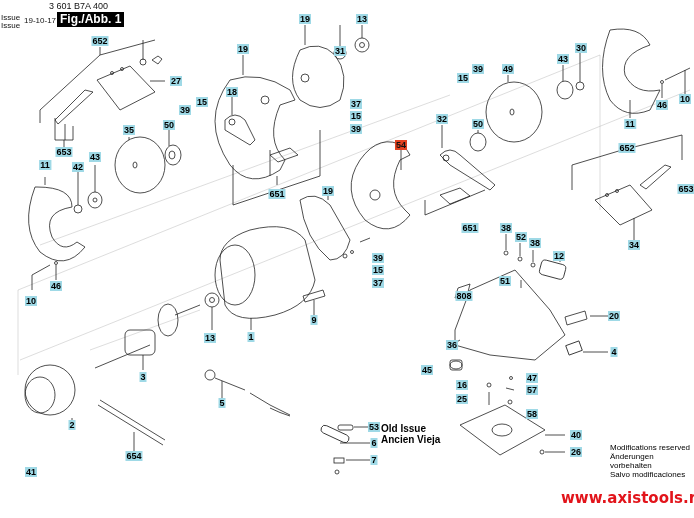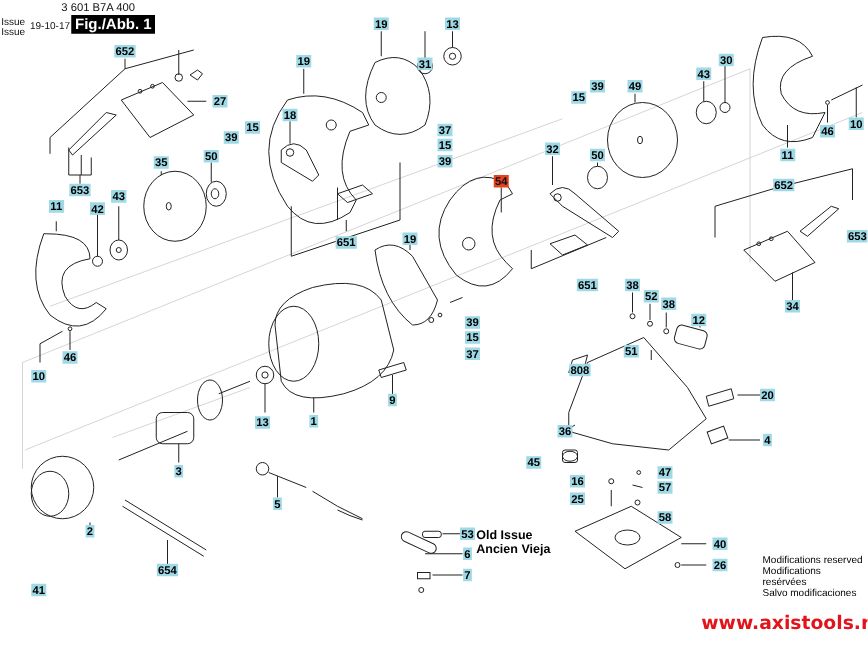--- a/index.html
+++ b/index.html
@@ -394,17 +394,17 @@
     <div class="callout" style="left: 31px; top: 472px;">41</div>
   </div>
 
 <div class="old-note">
   <div>Old Issue</div>
   <div>Ancien Vieja</div>
 </div>
 
 <div class="mods">
   <div>Modifications reserved</div>
-  <div>Modifications resérvées</div>
+  <div>Änderungen vorbehalten</div>
   <div>Salvo modificaciones</div>
 </div>
 
 <div class="site">www.axistools.ru</div>
 
 </body></html>

